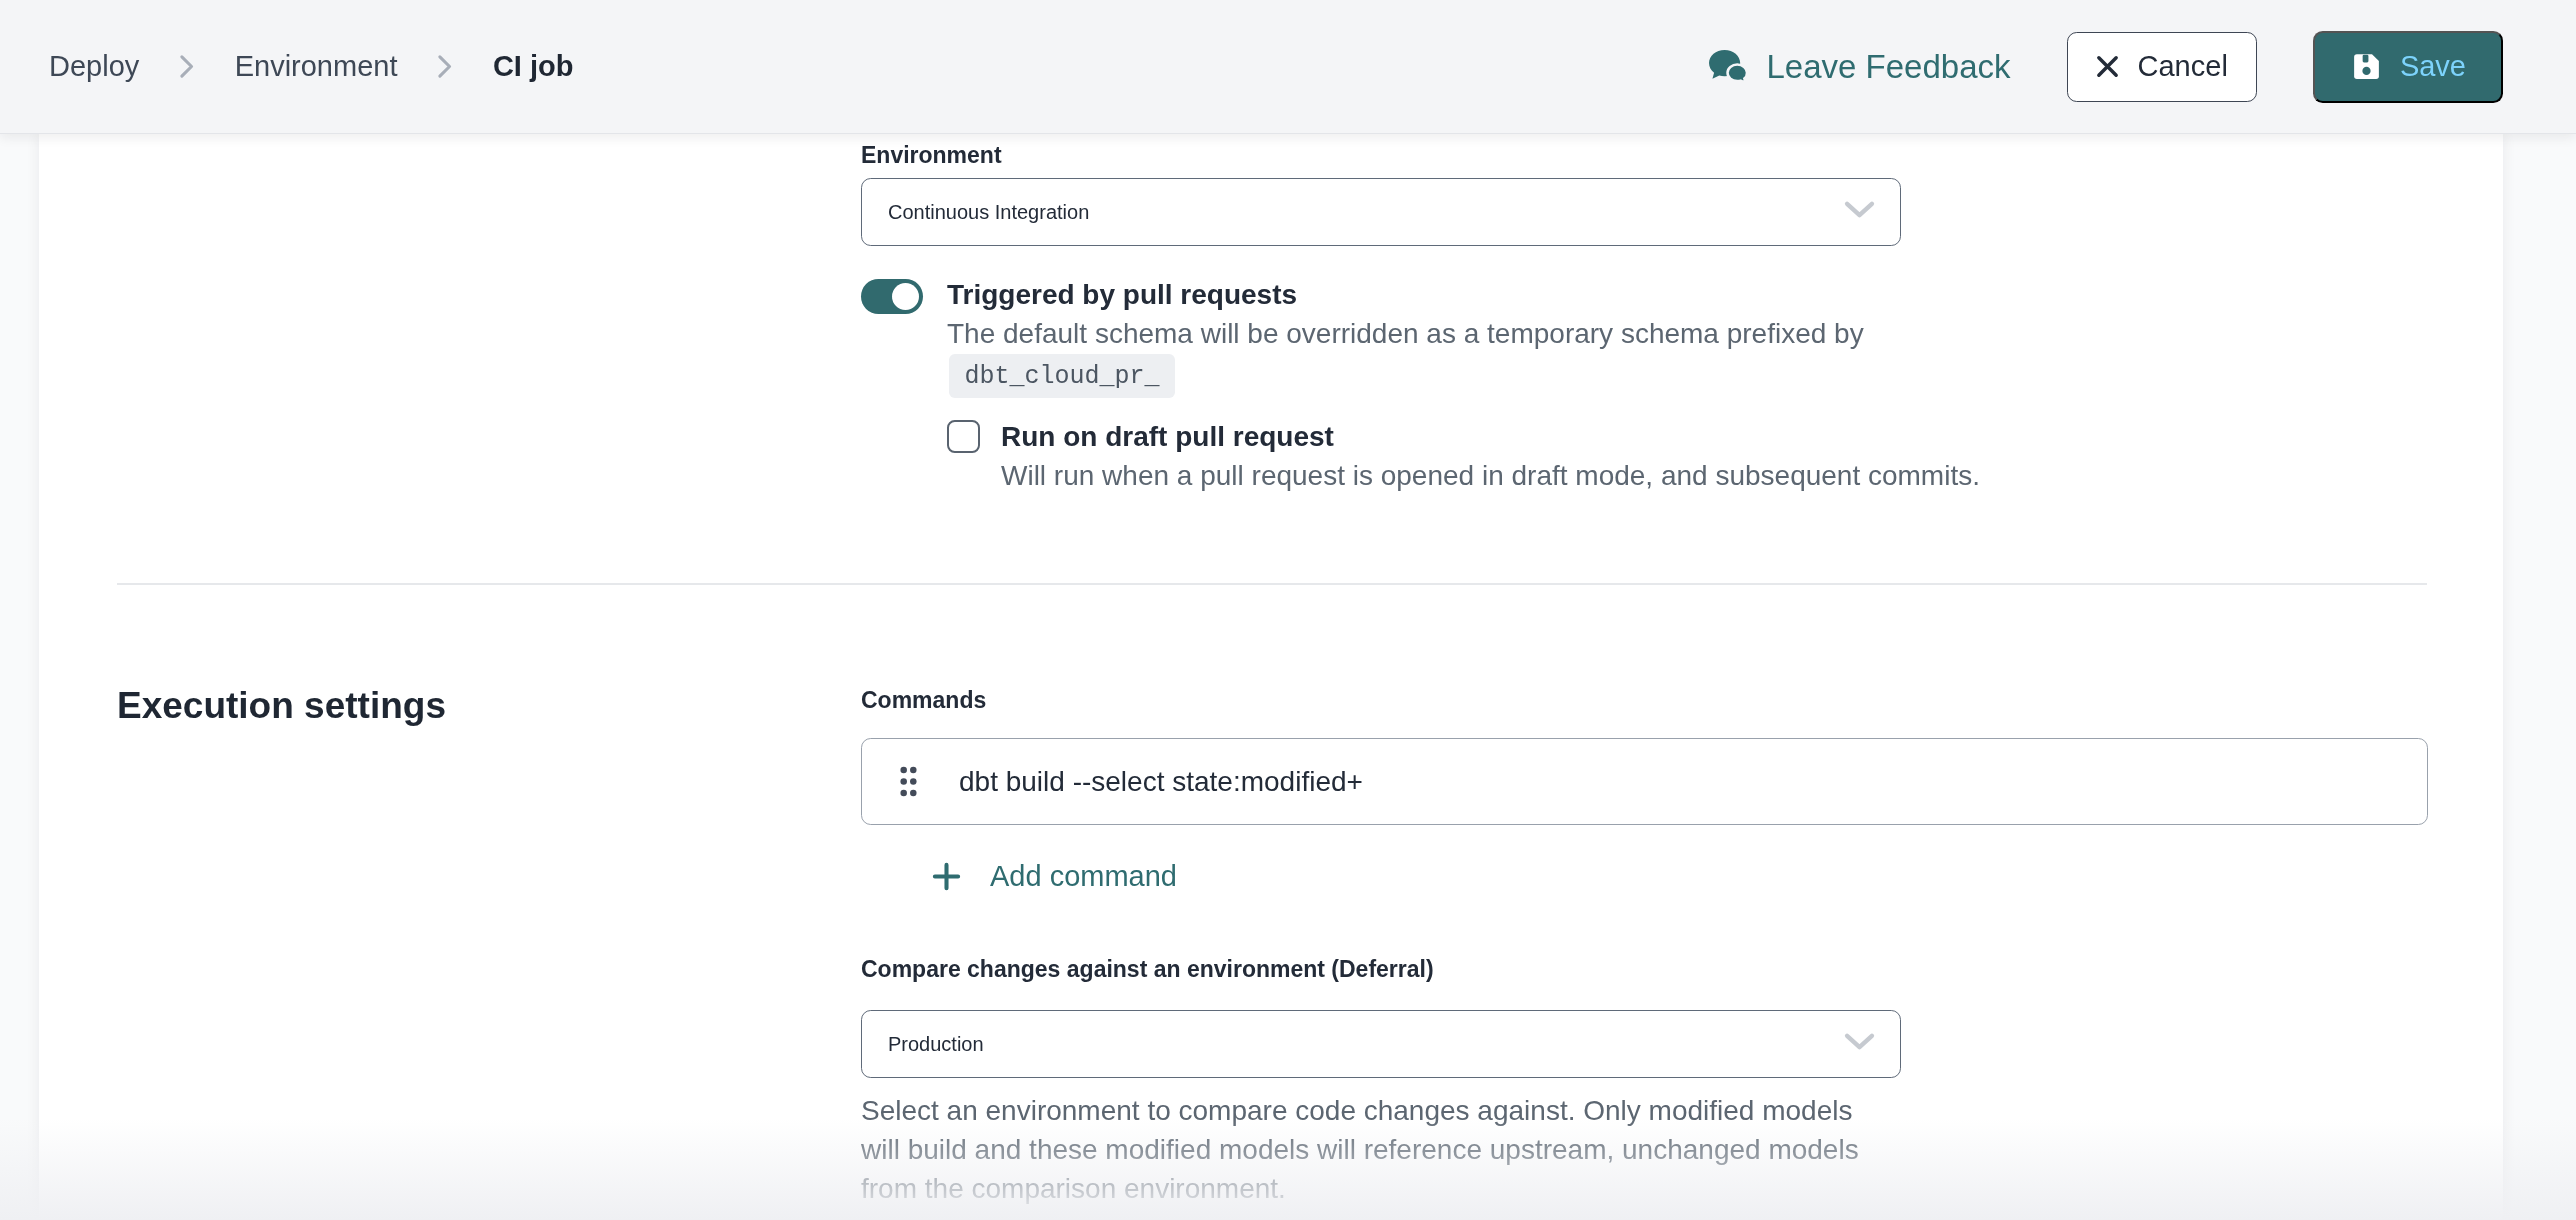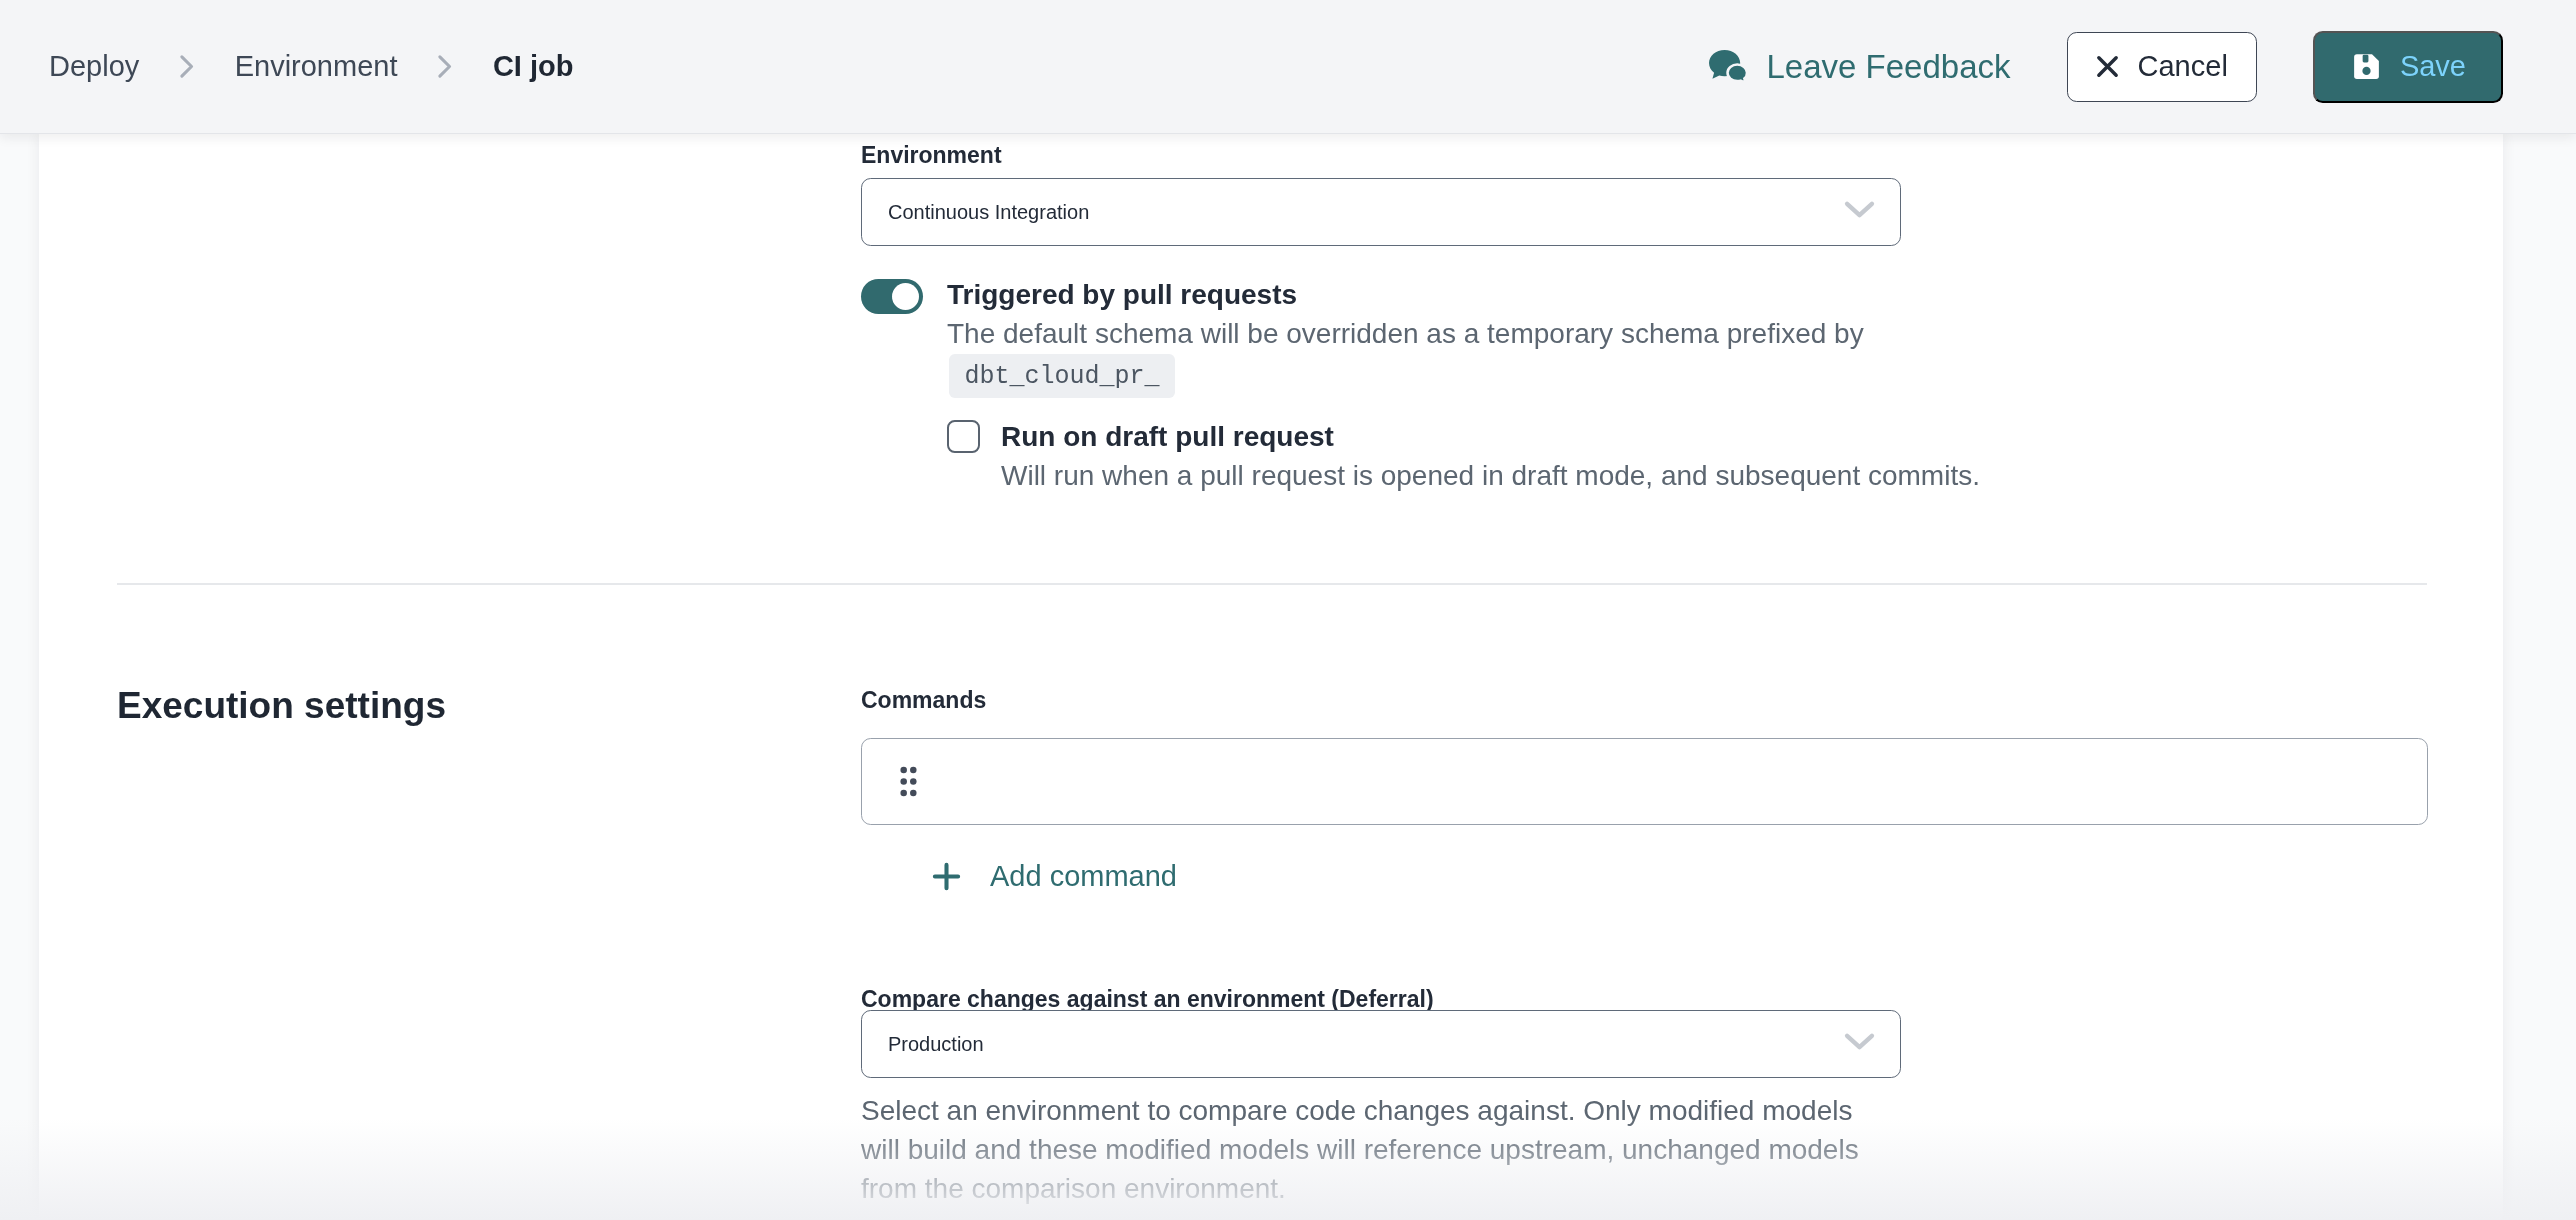--- a/index.html
+++ b/index.html
@@ -196,32 +196,33 @@
     <span class="drag">
       <svg width="23" height="37" viewBox="0 0 24 38">
         <circle cx="7" cy="7" r="3.4" fill="#434B59"></circle>
           <circle cx="17" cy="7" r="3.4" fill="#434B59"></circle>
         <circle cx="7" cy="19" r="3.4" fill="#434B59"></circle>
           <circle cx="17" cy="19" r="3.4" fill="#434B59"></circle>
         <circle cx="7" cy="31" r="3.4" fill="#434B59"></circle>
           <circle cx="17" cy="31" r="3.4" fill="#434B59"></circle>
       </svg>
     </span>
+    <span class="cmd-text">dbt build --select state:modified+</span>
   </div>
 
   <div class="abs add-command" style="left:892px; top:717px; height:50px;">
     <span style="display:flex;">
       <svg width="31" height="31" viewBox="0 0 32 32">
           <path d="M16 4 V28 M4 16 H28" stroke="#2F6C70" stroke-width="4.2" stroke-linecap="round"></path>
         </svg>
     </span>
     <span>Add command</span>
   </div>
 
-  <div class="abs field-label" style="left:822px; top:852px;">Compare changes against an environment (Deferral)</div>
+  <div class="abs field-label" style="left:822px; top:822px;">Compare changes against an environment (Deferral)</div>
 
   <div class="select" style="left:822px; top:876px;">
     <span>Production</span>
     <span class="chev">
       <svg width="35" height="21" viewBox="0 0 36 22">
           <path d="M5 5 L18 17 L31 5" fill="none" stroke="#C6CAD0" stroke-width="4.6" stroke-linecap="round" stroke-linejoin="round"></path>
         </svg>
     </span>
   </div>
 

